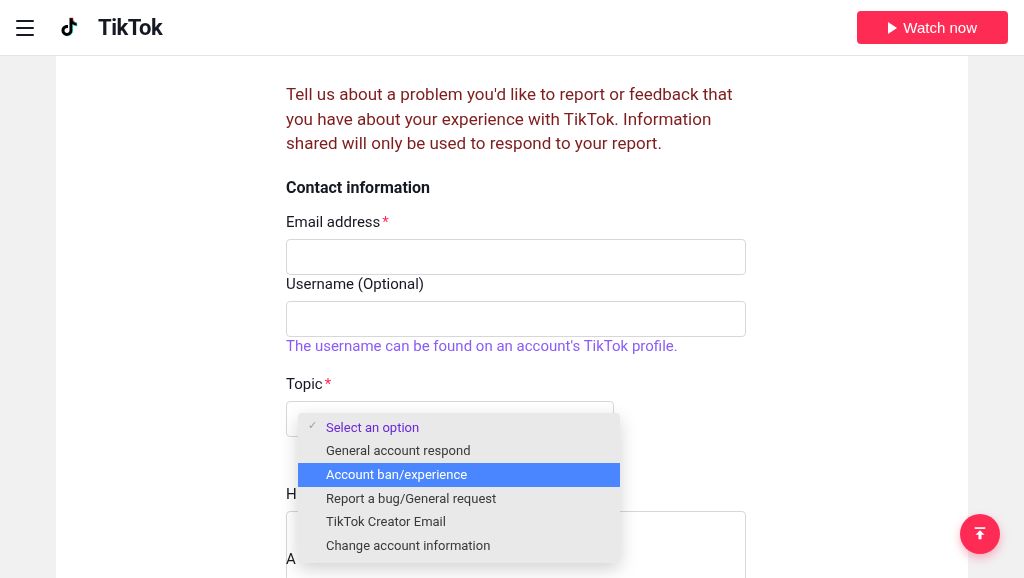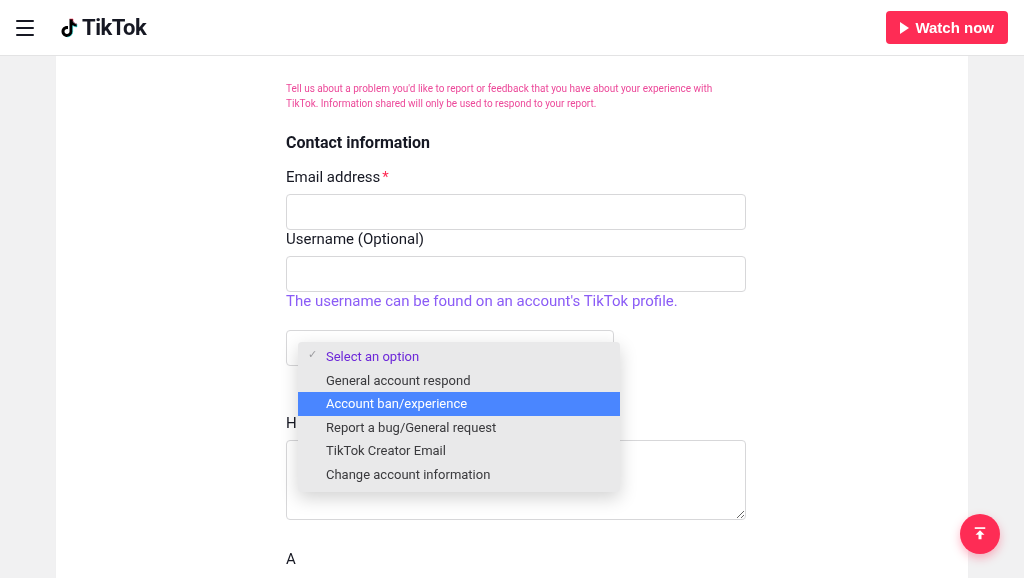--- a/index.html
+++ b/index.html
@@ -39,39 +39,39 @@
     }
     .hamburger span {
       display: block;
       height: 2px;
       width: 18px;
       background: #161823;
       border-radius: 1px;
     }
     .logo {
       display: flex;
-      align-items: center;
+      align-items: flex-start;
       font-weight: 700;
       font-size: 22px;
       letter-spacing: -0.5px;
-      gap: 2px;
+      gap: 18px;
     }
     .logo-icon {
       width: 24px;
       height: 24px;
       position: relative;
     }
     .watch-now {
       background: #fe2c55;
       color: #fff;
       border: none;
-      padding: 8px 14px;
-      border-radius: 4px;
-      font-size: 15px;
-      font-weight: 700;
+      padding: 8px 31px;
+      border-radius: 4px;
+      font-size: 15px;
+      font-weight: 400;
       display: flex;
       align-items: center;
       gap: 6px;
       cursor: pointer;
     }
     .play-icon {
       width: 0;
       height: 0;
       border-top: 6px solid transparent;
       border-bottom: 6px solid transparent;
@@ -86,22 +86,22 @@
     }
     .card {
       background: #fff;
       width: 912px;
       padding: 0 230px 40px 230px;
       height: 100%;
       position: relative;
       box-shadow: 0 1px 2px rgba(0,0,0,0.02);
     }
     .intro {
-      color: #ec4899;
-      font-size: 10px;
+      color: #7f1d1d;
+      font-size: 17px;
       line-height: 1.45;
       padding-top: 26px;
       margin-bottom: 22px;
     }
     .section-title {
       font-size: 16px;
       font-weight: 700;
       margin-bottom: 16px;
     }
     .field-label {
@@ -250,20 +250,23 @@
     </div>
 
     <div class="field-block">
       <label class="field-label">Username (Optional)</label>
       <input type="text" class="text-input" style="">
     </div>
 
     <p class="helper">The username can be found on an account's TikTok profile.</p>
 
     <div class="field-block">
+      <label class="field-label">
+        <span>Topic</span><span class="required-star">*</span>
+      </label>
       <div class="select-wrap">
         <div class="select-box"></div>
 
         <div class="dropdown">
           <div class="dropdown-item placeholder">Select an option</div>
           <div class="dropdown-item">General account respond</div>
           <div class="dropdown-item highlighted">Account ban/experience</div>
           <div class="dropdown-item">Report a bug/General request</div>
           <div class="dropdown-item">TikTok Creator Email</div>
           <div class="dropdown-item">Change account information</div>

